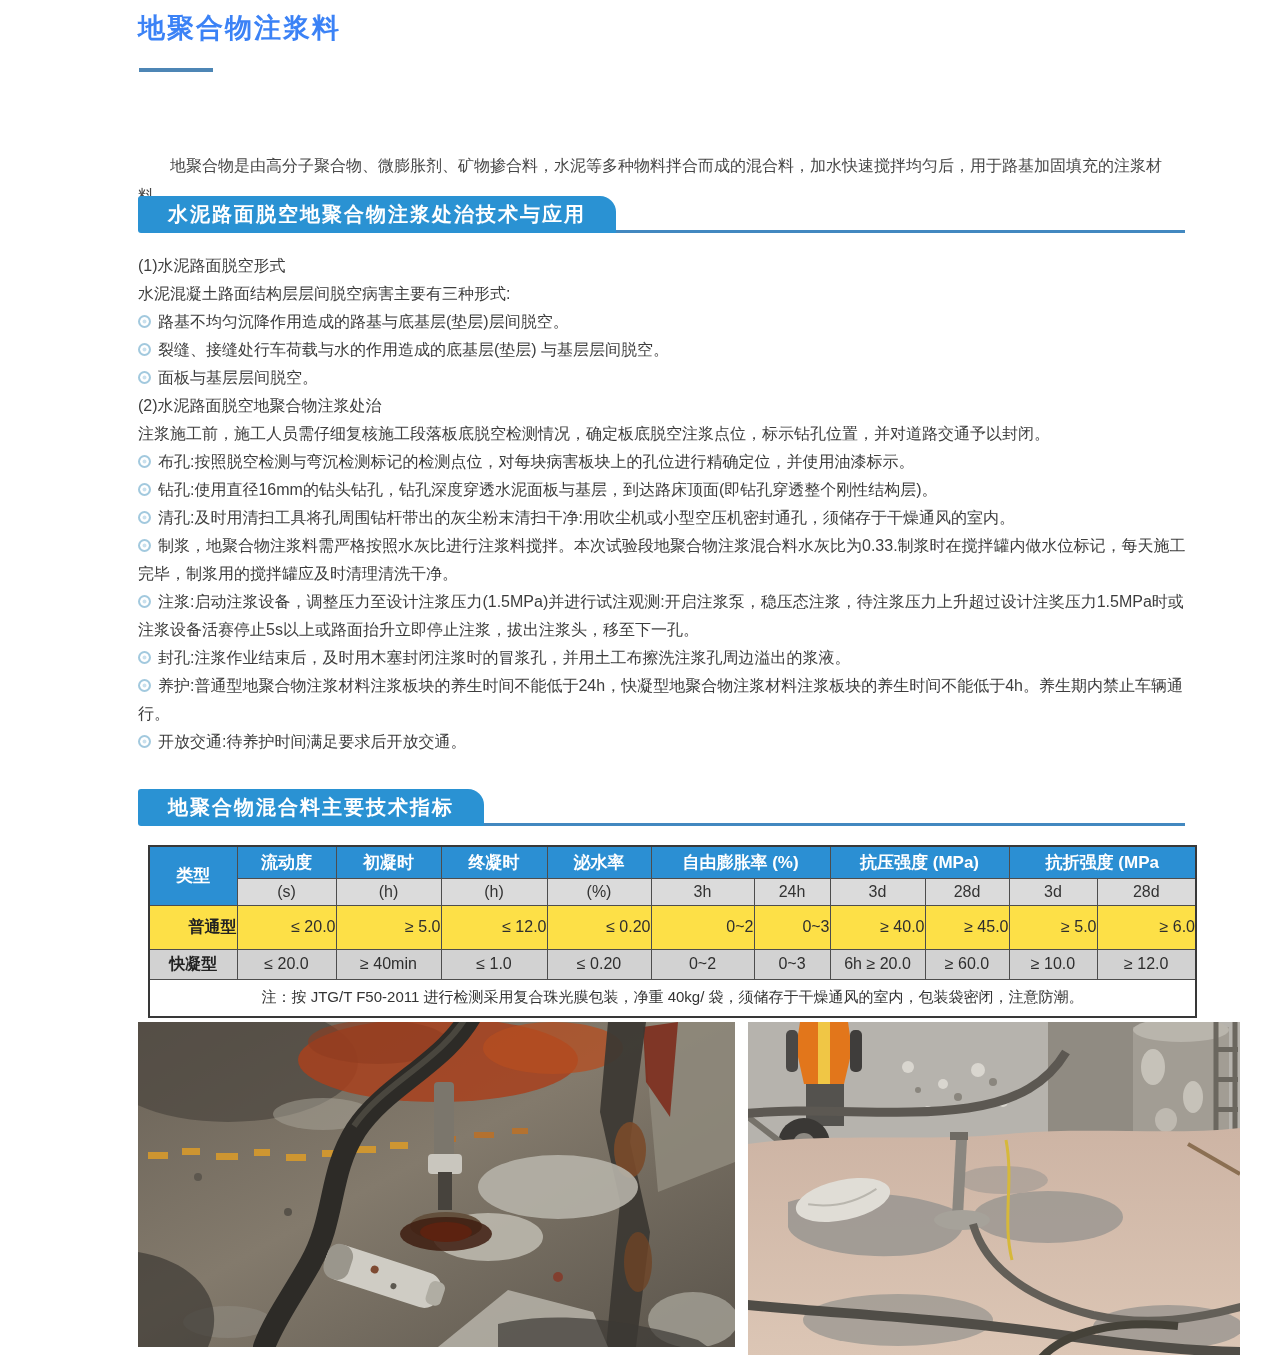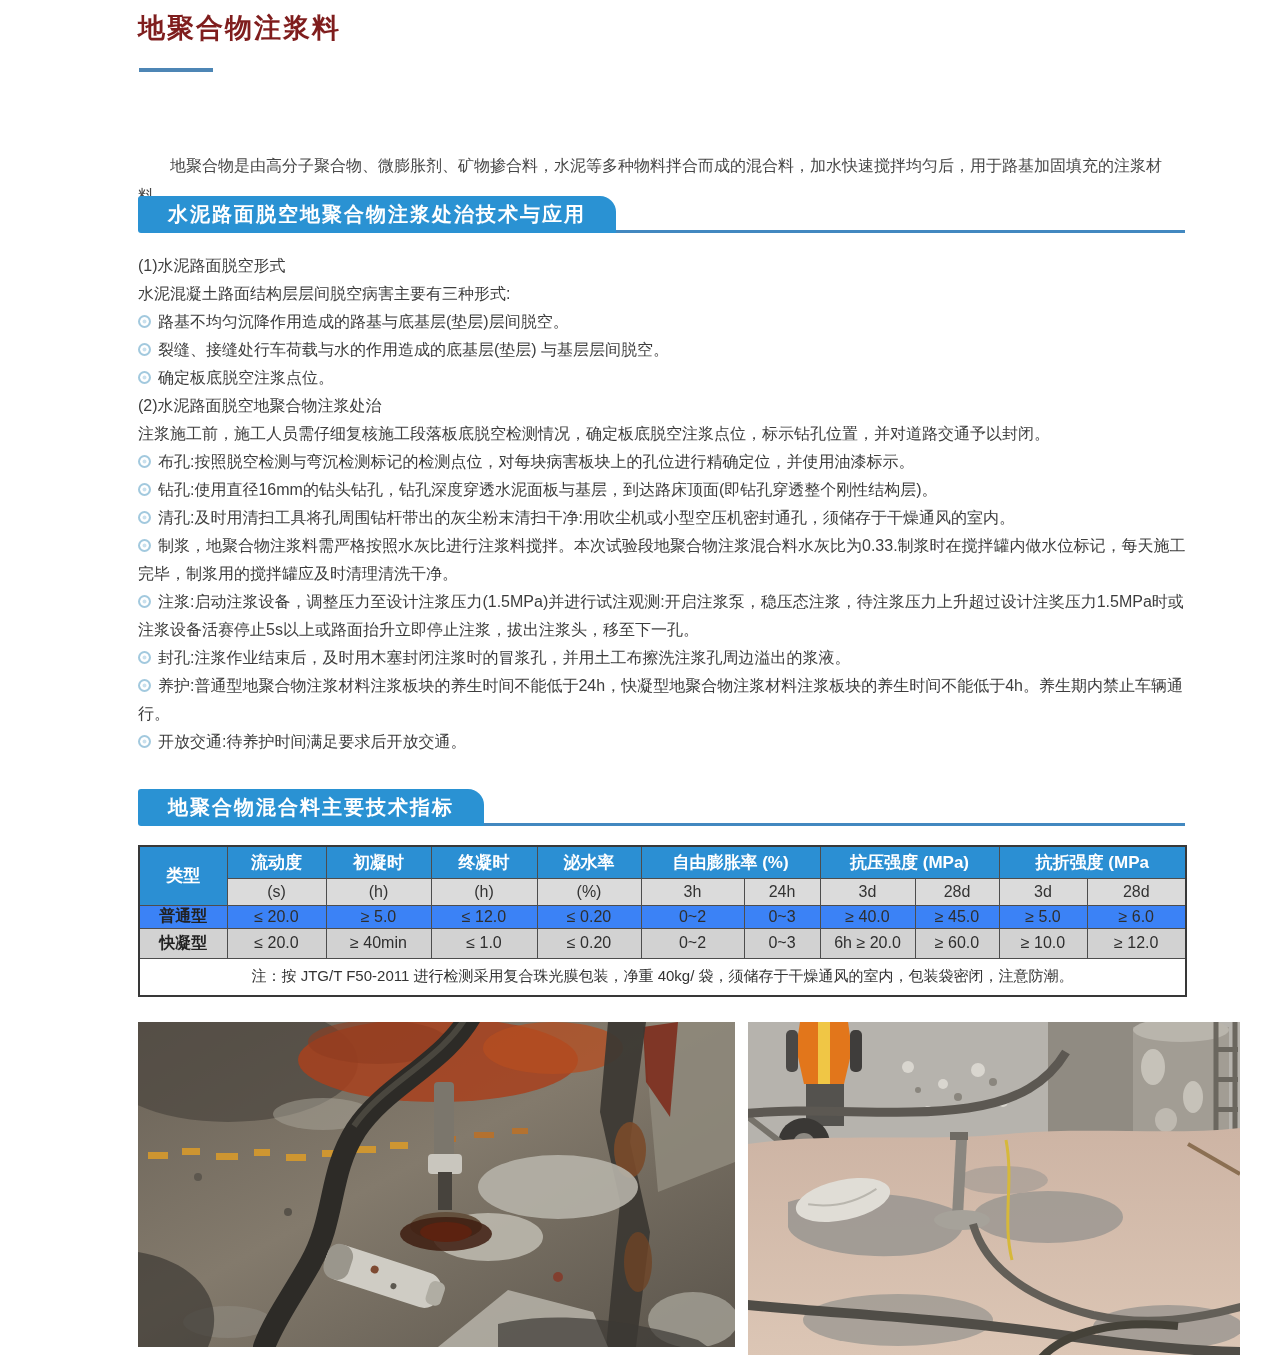--- a/index.html
+++ b/index.html
@@ -1,49 +1,49 @@
 <!DOCTYPE html>
 <html><head>
 <meta charset="utf-8">
 <style>
   * { margin:0; padding:0; box-sizing:border-box; }
   html,body { background:#ffffff; }
   body { font-family:"Liberation Sans","DejaVu Sans",sans-serif; }
   .page { position:relative; width:1280px; height:1372px; background:#ffffff; overflow:hidden; }
 
   .title { position:absolute; left:138px; top:10px; font-size:27px; font-weight:bold;
-           color:#7f1d1d; letter-spacing:2px; }
+           color:#3b82f6; letter-spacing:2px; }
   .title-dash { position:absolute; left:139px; top:68px; width:74px; height:4px; background:#4d86b5; }
 
   .intro { position:absolute; left:138px; top:103px; width:1047px; font-size:16px;
            color:#474747; line-height:30px; text-indent:2em;margin-top:48px; }
 
   .banner-row { position:absolute; left:138px; width:1047px; display:flex; align-items:stretch; }
   .banner-row.b1 { top:196px; }
   .banner-row.b2 { top:789px; }
   .banner { background:#2a92d3; color:#ffffff; font-size:20px; font-weight:bold;
             letter-spacing:2px; line-height:37px; height:37px; padding:0 30px;
             border-radius:3px 16px 0 3px; white-space:nowrap; }
   .banner-line { flex:1; height:3px; background:#4288c0; align-self:flex-end; }
 
   .body-text { position:absolute; left:138px; top:252px; width:1052px; font-size:16px;
                color:#3d3d3d; line-height:28px; }
   .body-text p { margin:0; }
   .bullet { display:inline-block; width:13px; height:13px; border-radius:50%;
             border:2px solid #a2c9de; background:#c9e0ed; box-shadow:inset 0 0 0 2.5px #ffffff;
             margin-right:7px; vertical-align:-1px; }
 
-  .spec-table { position:absolute; left:138px; top:845px; width:1047px;
+  .spec-table { position:absolute; left:148px; top:845px; width:1047px;
                 border-collapse:collapse; table-layout:fixed; font-size:16px; color:#2e2e2e; }
   .spec-table th, .spec-table td { border:1px solid #4d4d4d; text-align:center; vertical-align:middle; }
   .spec-table { border:2px solid #383838; }
   .head-blue th { background:#2b8fd3; color:#ffffff; font-weight:bold; height:32px; font-size:17px; font-weight:600; }
   .head-blue th.type-cell { font-size:17px; }
   .head-units td { background:#dbdbdb; height:27px; color:#333333; }
-  .row-normal td { background:#3b82f6; height:23px; }
+  .row-normal td { background:#fde047; height:44px;text-align:right; }
   .row-fast td { background:#d2d2d2; height:30px; }
   .row-type { font-weight:600; color:#222222; }
   .note-row td { background:#ffffff; height:38px; font-size:15px; color:#333333; }
 
   .photo { position:absolute; top:1022px; display:block; }
   .photo.left { left:138px; width:597px; height:325px; }
   .photo.right { left:748px; width:492px; height:333px; }
   .photo svg { display:block; width:100%; height:100%; }
 </style>
 </head>
@@ -59,21 +59,21 @@
   <div class="banner-row b1">
     <div class="banner">水泥路面脱空地聚合物注浆处治技术与应用</div>
     <div class="banner-line"></div>
   </div>
 
   <div class="body-text">
     <p><span>(1)水泥路面脱空形式</span></p>
     <p><span>水泥混凝土路面结构层层间脱空病害主要有三种形式:</span></p>
     <p><span class="bullet"></span><span>路基不均匀沉降作用造成的路基与底基层(垫层)层间脱空。</span></p>
     <p><span class="bullet"></span><span>裂缝、接缝处行车荷载与水的作用造成的底基层(垫层) 与基层层间脱空。</span></p>
-    <p><span class="bullet"></span><span>确定板底脱空注浆点位。</span></p>
+    <p><span class="bullet"></span><span>面板与基层层间脱空。</span></p>
     <p><span>(2)水泥路面脱空地聚合物注浆处治</span></p>
     <p><span>注浆施工前，施工人员需仔细复核施工段落板底脱空检测情况，确定板底脱空注浆点位，标示钻孔位置，并对道路交通予以封闭。</span></p>
     <p><span class="bullet"></span><span>布孔:按照脱空检测与弯沉检测标记的检测点位，对每块病害板块上的孔位进行精确定位，并使用油漆标示。</span></p>
     <p><span class="bullet"></span><span>钻孔:使用直径16mm的钻头钻孔，钻孔深度穿透水泥面板与基层，到达路床顶面(即钻孔穿透整个刚性结构层)。</span></p>
     <p><span class="bullet"></span><span>清孔:及时用清扫工具将孔周围钻杆带出的灰尘粉末清扫干净:用吹尘机或小型空压机密封通孔，须储存于干燥通风的室内。</span></p>
     <p><span class="bullet"></span><span>制浆，地聚合物注浆料需严格按照水灰比进行注浆料搅拌。本次试验段地聚合物注浆混合料水灰比为0.33.制浆时在搅拌罐内做水位标记，每天施工完毕，制浆用的搅拌罐应及时清理清洗干净。</span></p>
     <p><span class="bullet"></span><span>注浆:启动注浆设备，调整压力至设计注浆压力(1.5MPa)并进行试注观测:开启注浆泵，稳压态注浆，待注浆压力上升超过设计注奖压力1.5MPa时或注浆设备活赛停止5s以上或路面抬升立即停止注浆，拔出注浆头，移至下一孔。</span></p>
     <p><span class="bullet"></span><span>封孔:注浆作业结束后，及时用木塞封闭注浆时的冒浆孔，并用土工布擦洗注浆孔周边溢出的浆液。</span></p>
     <p><span class="bullet"></span><span>养护:普通型地聚合物注浆材料注浆板块的养生时间不能低于24h，快凝型地聚合物注浆材料注浆板块的养生时间不能低于4h。养生期内禁止车辆通行。</span></p>
     <p><span class="bullet"></span><span>开放交通:待养护时间满足要求后开放交通。</span></p>

